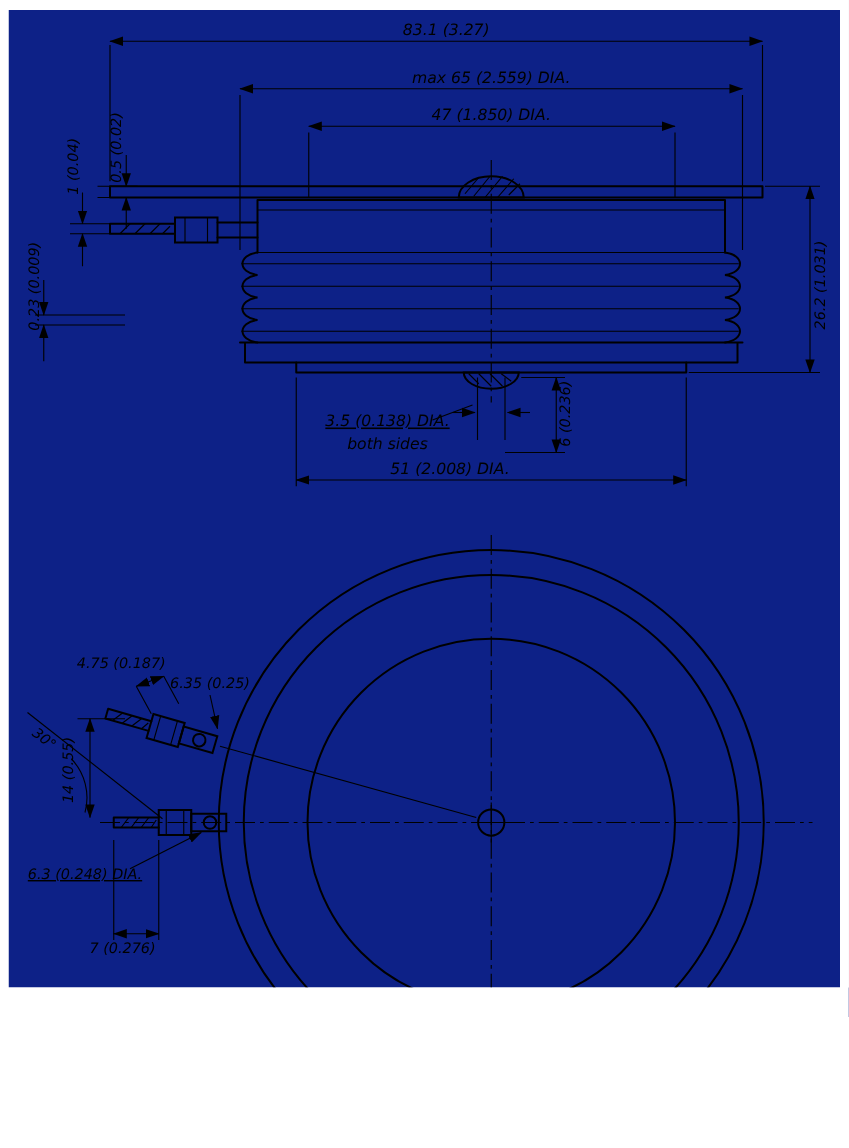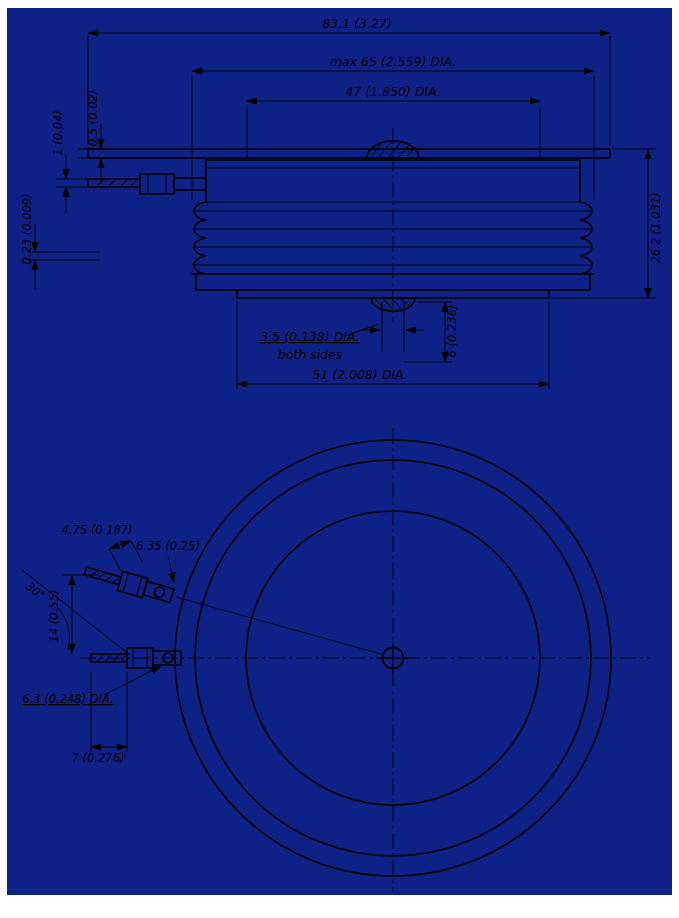--- a/index.html
+++ b/index.html
@@ -1,16 +1,16 @@
 <!DOCTYPE html>
 <html><head>
 <meta charset="utf-8">
 <style>
   html,body { margin:0; padding:0; background:#ffffff; }
-  .stage { position:relative; width:679px; height:918px; background:#ffffff; overflow:hidden;
+  .stage { position:relative; width:679px; height:790px; background:#ffffff; overflow:hidden;
            font-family:"DejaVu Sans", sans-serif; }
   svg { display:block; }
   .ol  { stroke:#000; stroke-width:1.6; fill:none; stroke-linecap:round; }
   .th  { stroke:#000; stroke-width:0.9; fill:none; }
   .dim { stroke:#000; stroke-width:0.9; fill:none; }
   .cl  { stroke:#000; stroke-width:0.9; fill:none; stroke-dasharray:16 4 3 4; }
   .t   { font-family:"DejaVu Sans", sans-serif; font-style:italic; font-size:12.5px; fill:#000; }
   .ts  { font-family:"DejaVu Sans", sans-serif; font-style:italic; font-size:11.5px; fill:#000; }
   .u   { text-decoration:underline; }
 </style>

